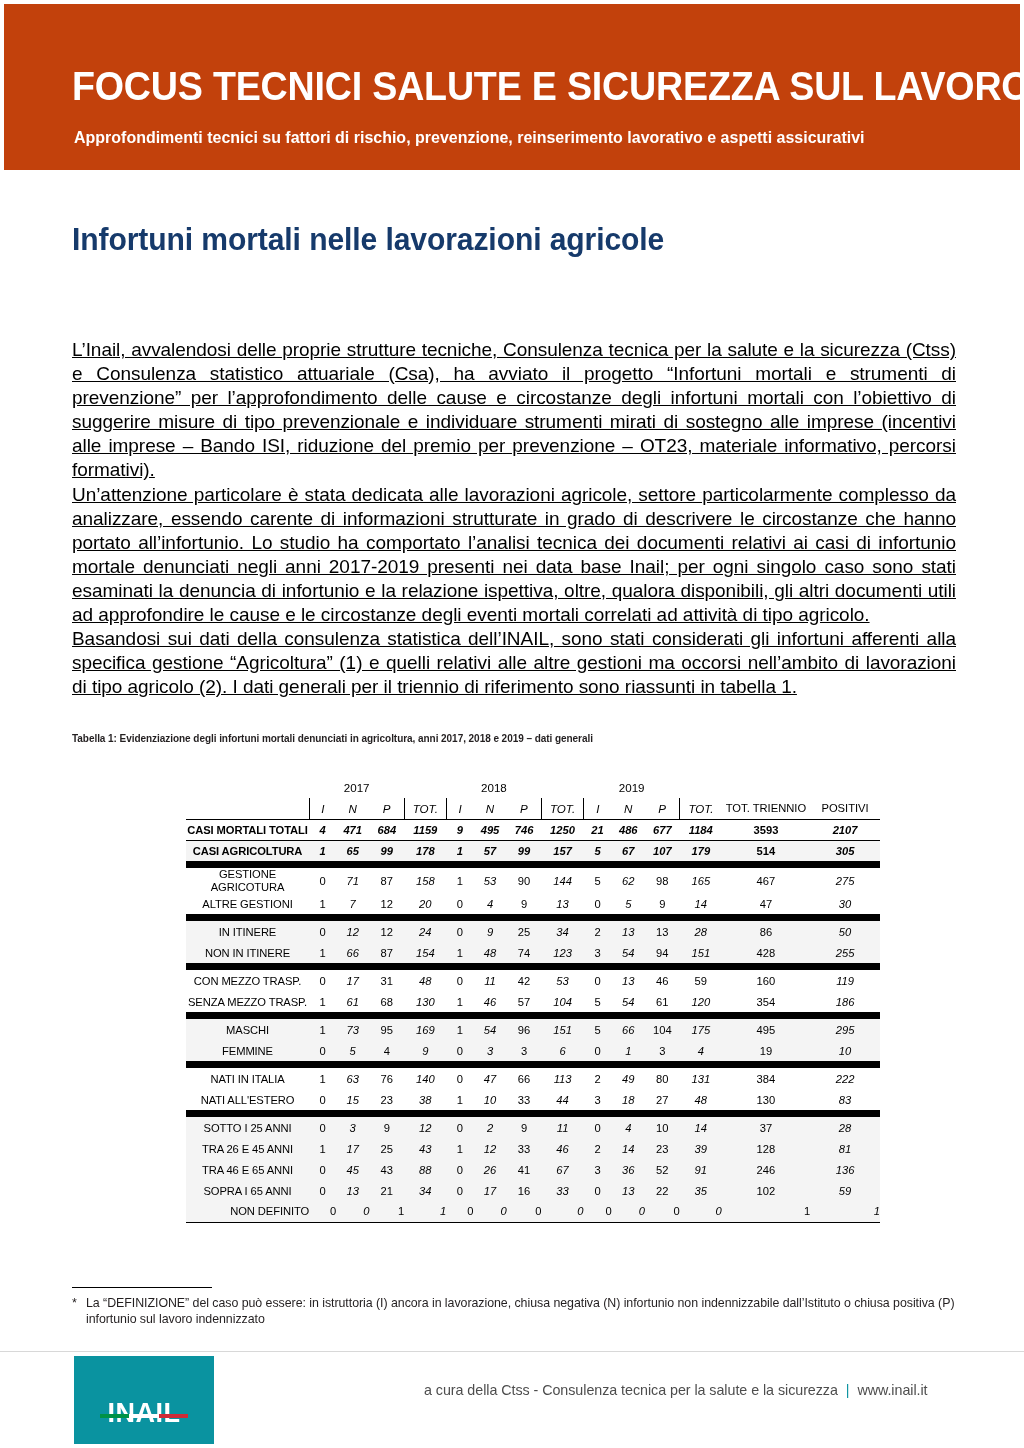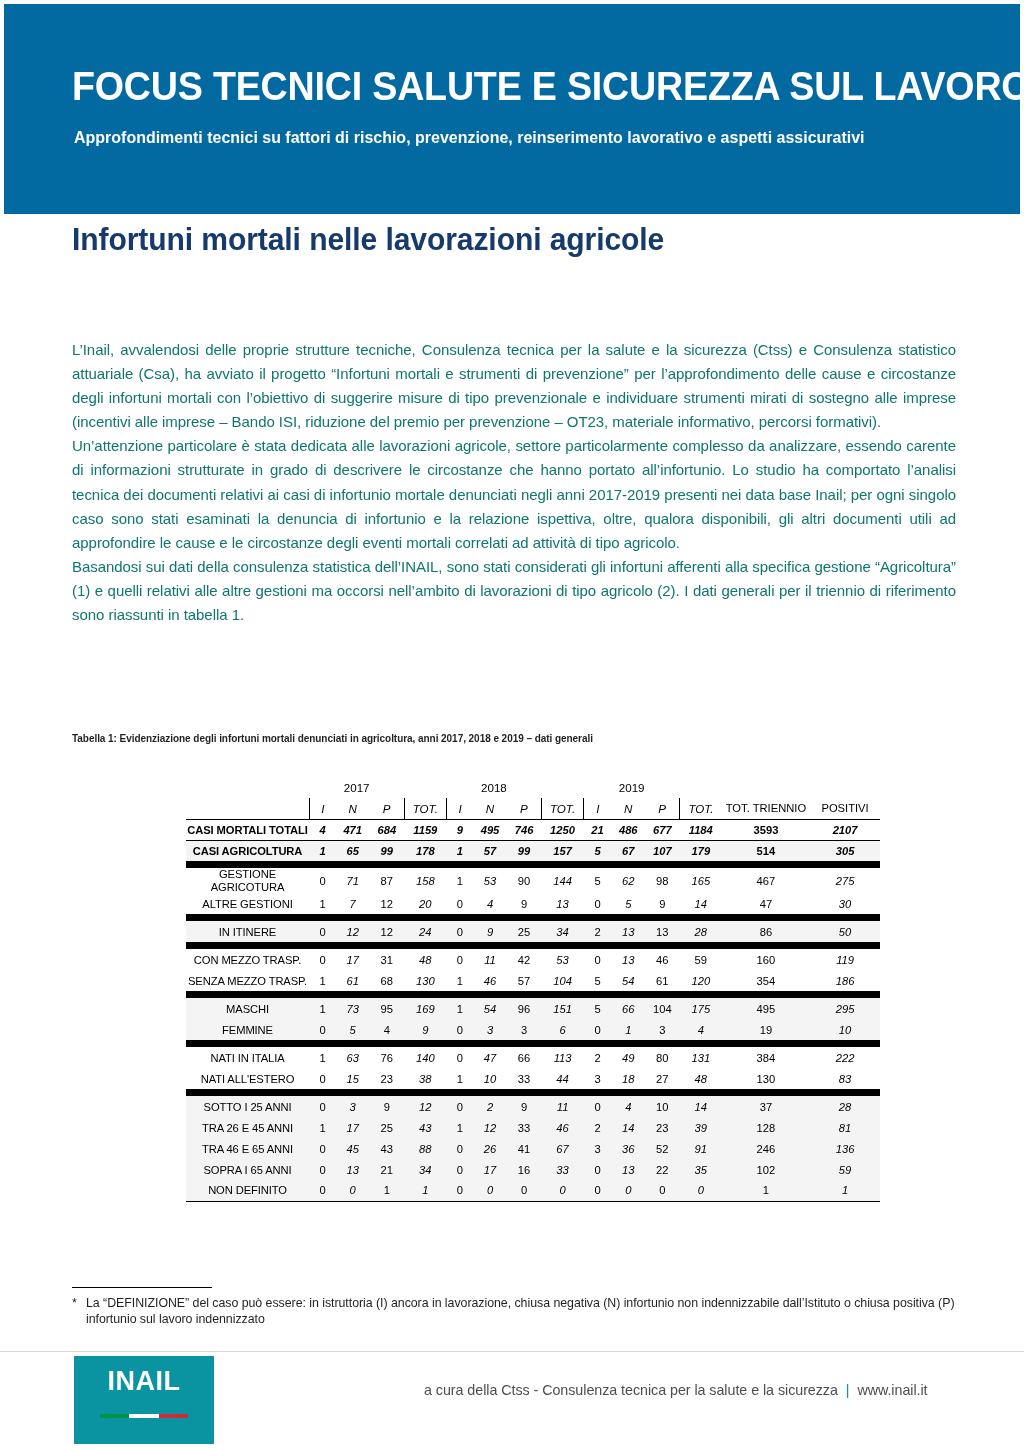--- a/index.html
+++ b/index.html
@@ -12,22 +12,22 @@
     color: #1a1a1a;
     overflow: hidden;
     position: relative;
   }
 
   
   .header-band {
     position: absolute;
     left: 4px; top: 4px;
     width: 1016px;
-    height: 210px;
-    background: #0369a1;
+    height: 166px;
+    background: #c2410c;
     color: #ffffff;
   }
   .header-title {
     position: absolute;
     left: 68px;
     top: 62px;
     font-size: 40px;
     font-weight: bold;
     letter-spacing: -0.2px;
     line-height: 1;
@@ -59,25 +59,26 @@
     white-space: nowrap;
     transform: scaleX(0.97);
     transform-origin: left center;
   }
 
   .body-text {
     position: absolute;
     left: 72px;
     top: 338px;
     width: 884px;
-    font-size: 15px;
+    font-size: 19px;
     line-height: 24.1px;
     text-align: justify;
-    color: #0f766e;
+    color: #000000;
     letter-spacing: -0.05px;
+    text-decoration: underline;
   }
   .body-text p { margin: 0; }
 
   .table-caption {
     position: absolute;
     left: 72px;
     top: 733px;
     width: 890px;
     font-size: 10px;
     font-weight: bold;
@@ -177,21 +178,21 @@
 
   tr.shade td { background: #f4f4f4; }
 
   tr.gapbar td {
     height: 7px;
     background: #000;
     border: 0;
     padding: 0;
   }
 
-  tr.last-row td { border-bottom: 1.4px solid #000; }
+  tr.last-row td { border-bottom: 1.4px solid #000; text-align: right; }
 
   td.two-line { line-height: 12.4px; }
 
   
   .foot-rule {
     position: absolute;
     left: 72px;
     top: 1287px;
     width: 140px;
     height: 1px;
@@ -218,21 +219,21 @@
     background: #d8d8d8;
   }
   .logo-box {
     position: absolute;
     left: 74px; top: 1356px;
     width: 140px; height: 88px;
     background: #0a93a0;
   }
   .logo-word {
     position: absolute;
-    left: 50%; top: 12px;
+    left: 50%; top: 44px;
     transform: translateX(-50%);
     color: #fff;
     font-size: 27px;
     font-weight: bold;
     letter-spacing: 0.5px;
     line-height: 1;
     white-space: nowrap;
   }
   .logo-tri {
     position: absolute;
@@ -429,20 +430,37 @@
       <td class="grp-r">25</td>
       <td class="num sep-r">34</td>
       <td>2</td>
       <td class="num">13</td>
       <td class="grp-r">13</td>
       <td class="num sep-r">28</td>
       <td class="sep-r">86</td>
       <td class="num edge-r">50</td>
     </tr>
 
+    <tr class="shade">
+      <td class="lbl">NON IN ITINERE</td>
+      <td>1</td>
+      <td class="num">66</td>
+      <td class="grp-r">87</td>
+      <td class="num sep-r">154</td>
+      <td>1</td>
+      <td class="num">48</td>
+      <td class="grp-r">74</td>
+      <td class="num sep-r">123</td>
+      <td>3</td>
+      <td class="num">54</td>
+      <td class="grp-r">94</td>
+      <td class="num sep-r">151</td>
+      <td class="sep-r">428</td>
+      <td class="num edge-r">255</td>
+    </tr>
 
     <tr class="gapbar">
       <td colspan="15"></td>
     </tr>
 
     <tr>
       <td class="lbl">CON MEZZO TRASP.</td>
       <td>0</td>
       <td class="num">17</td>
       <td class="grp-r">31</td>

